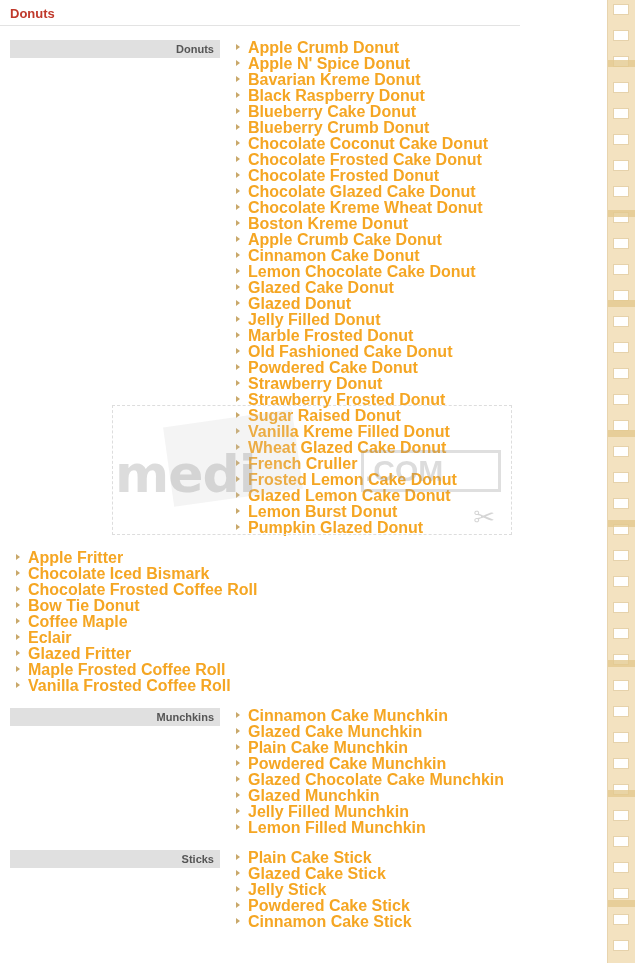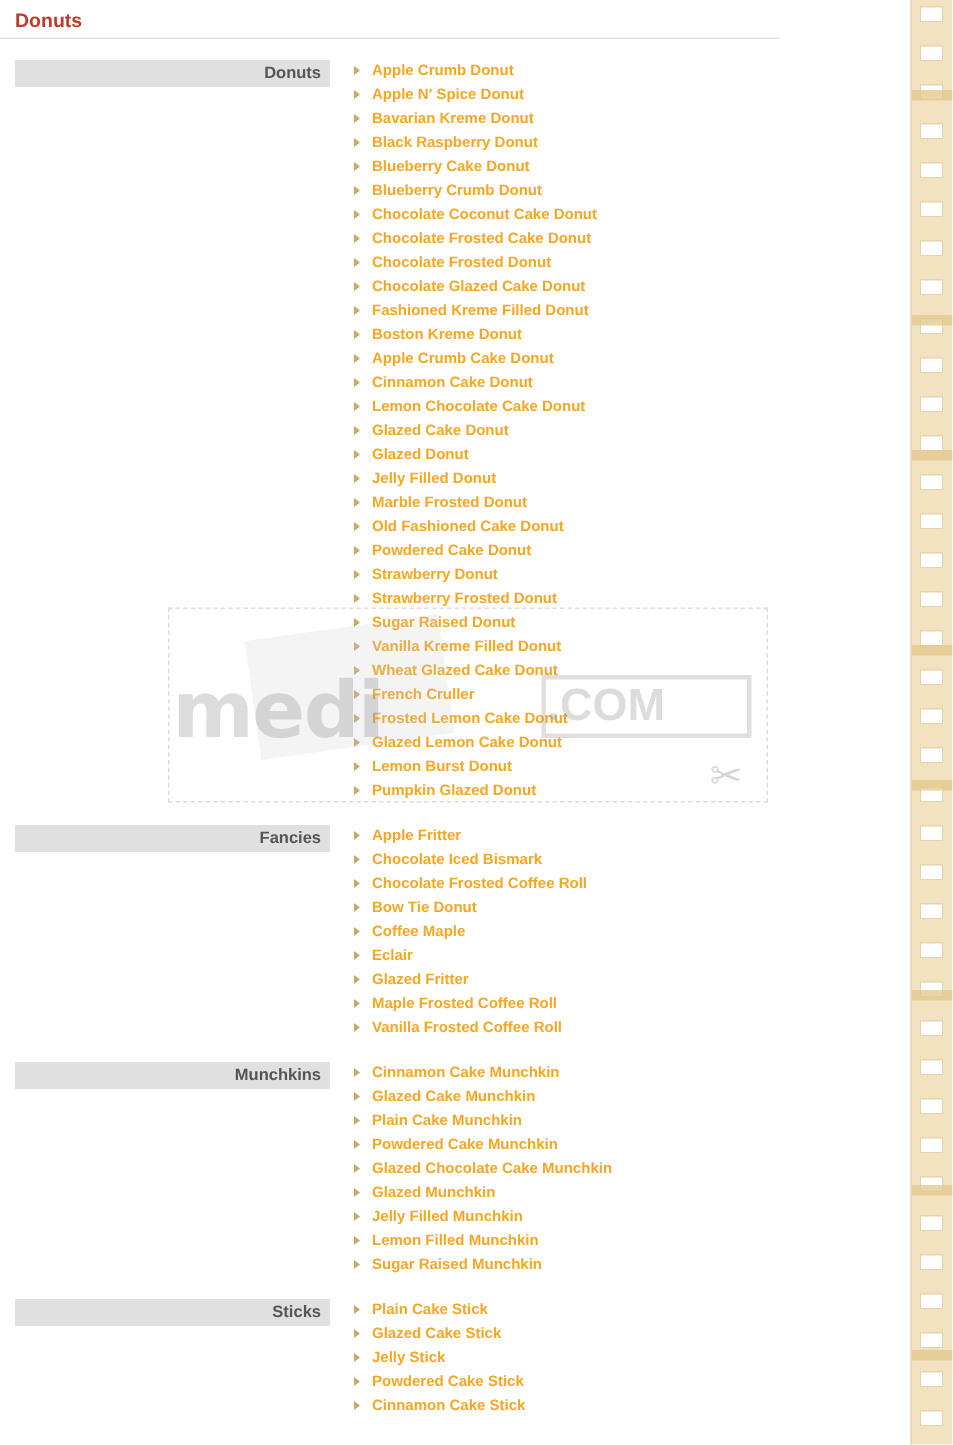--- a/index.html
+++ b/index.html
@@ -51,21 +51,21 @@
     flex: 0 0 auto;
   }
 
   .items {
     margin-left: 16px;
     flex: 1 1 auto;
   }
 
   .item {
     position: relative;
-    font-size: 10px;
+    font-size: 16px;
     font-weight: bold;
     color: #f5a623;
     line-height: 16px;
     padding-left: 12px;
     white-space: nowrap;
   }
 
   .item .bullet {
     position: absolute;
     left: 0;
@@ -175,21 +175,21 @@
       <div class="item"><span class="bullet"></span><span>Apple Crumb Donut</span></div>
       <div class="item"><span class="bullet"></span><span>Apple N' Spice Donut</span></div>
       <div class="item"><span class="bullet"></span><span>Bavarian Kreme Donut</span></div>
       <div class="item"><span class="bullet"></span><span>Black Raspberry Donut</span></div>
       <div class="item"><span class="bullet"></span><span>Blueberry Cake Donut</span></div>
       <div class="item"><span class="bullet"></span><span>Blueberry Crumb Donut</span></div>
       <div class="item"><span class="bullet"></span><span>Chocolate Coconut Cake Donut</span></div>
       <div class="item"><span class="bullet"></span><span>Chocolate Frosted Cake Donut</span></div>
       <div class="item"><span class="bullet"></span><span>Chocolate Frosted Donut</span></div>
       <div class="item"><span class="bullet"></span><span>Chocolate Glazed Cake Donut</span></div>
-      <div class="item"><span class="bullet"></span><span>Fashioned Kreme Filled Donut</span></div>
+      <div class="item"><span class="bullet"></span><span>Chocolate Kreme Wheat Donut</span></div>
       <div class="item"><span class="bullet"></span><span>Boston Kreme Donut</span></div>
       <div class="item"><span class="bullet"></span><span>Apple Crumb Cake Donut</span></div>
       <div class="item"><span class="bullet"></span><span>Cinnamon Cake Donut</span></div>
       <div class="item"><span class="bullet"></span><span>Lemon Chocolate Cake Donut</span></div>
       <div class="item"><span class="bullet"></span><span>Glazed Cake Donut</span></div>
       <div class="item"><span class="bullet"></span><span>Glazed Donut</span></div>
       <div class="item"><span class="bullet"></span><span>Jelly Filled Donut</span></div>
       <div class="item"><span class="bullet"></span><span>Marble Frosted Donut</span></div>
       <div class="item"><span class="bullet"></span><span>Old Fashioned Cake Donut</span></div>
       <div class="item"><span class="bullet"></span><span>Powdered Cake Donut</span></div>
@@ -200,21 +200,20 @@
       <div class="item"><span class="bullet"></span><span>Wheat Glazed Cake Donut</span></div>
       <div class="item"><span class="bullet"></span><span>French Cruller</span></div>
       <div class="item"><span class="bullet"></span><span>Frosted Lemon Cake Donut</span></div>
       <div class="item"><span class="bullet"></span><span>Glazed Lemon Cake Donut</span></div>
       <div class="item"><span class="bullet"></span><span>Lemon Burst Donut</span></div>
       <div class="item"><span class="bullet"></span><span>Pumpkin Glazed Donut</span></div>
     </div>
   </div>
 
   <div class="section">
-    <div class="section-label">Fancies</div>
     <div class="items">
       <div class="item"><span class="bullet"></span><span>Apple Fritter</span></div>
       <div class="item"><span class="bullet"></span><span>Chocolate Iced Bismark</span></div>
       <div class="item"><span class="bullet"></span><span>Chocolate Frosted Coffee Roll</span></div>
       <div class="item"><span class="bullet"></span><span>Bow Tie Donut</span></div>
       <div class="item"><span class="bullet"></span><span>Coffee Maple</span></div>
       <div class="item"><span class="bullet"></span><span>Eclair</span></div>
       <div class="item"><span class="bullet"></span><span>Glazed Fritter</span></div>
       <div class="item"><span class="bullet"></span><span>Maple Frosted Coffee Roll</span></div>
       <div class="item"><span class="bullet"></span><span>Vanilla Frosted Coffee Roll</span></div>
@@ -225,21 +224,20 @@
     <div class="section-label">Munchkins</div>
     <div class="items">
       <div class="item"><span class="bullet"></span><span>Cinnamon Cake Munchkin</span></div>
       <div class="item"><span class="bullet"></span><span>Glazed Cake Munchkin</span></div>
       <div class="item"><span class="bullet"></span><span>Plain Cake Munchkin</span></div>
       <div class="item"><span class="bullet"></span><span>Powdered Cake Munchkin</span></div>
       <div class="item"><span class="bullet"></span><span>Glazed Chocolate Cake Munchkin</span></div>
       <div class="item"><span class="bullet"></span><span>Glazed Munchkin</span></div>
       <div class="item"><span class="bullet"></span><span>Jelly Filled Munchkin</span></div>
       <div class="item"><span class="bullet"></span><span>Lemon Filled Munchkin</span></div>
-      <div class="item"><span class="bullet"></span><span>Sugar Raised Munchkin</span></div>
     </div>
   </div>
 
   <div class="section">
     <div class="section-label">Sticks</div>
     <div class="items">
       <div class="item"><span class="bullet"></span><span>Plain Cake Stick</span></div>
       <div class="item"><span class="bullet"></span><span>Glazed Cake Stick</span></div>
       <div class="item"><span class="bullet"></span><span>Jelly Stick</span></div>
       <div class="item"><span class="bullet"></span><span>Powdered Cake Stick</span></div>

